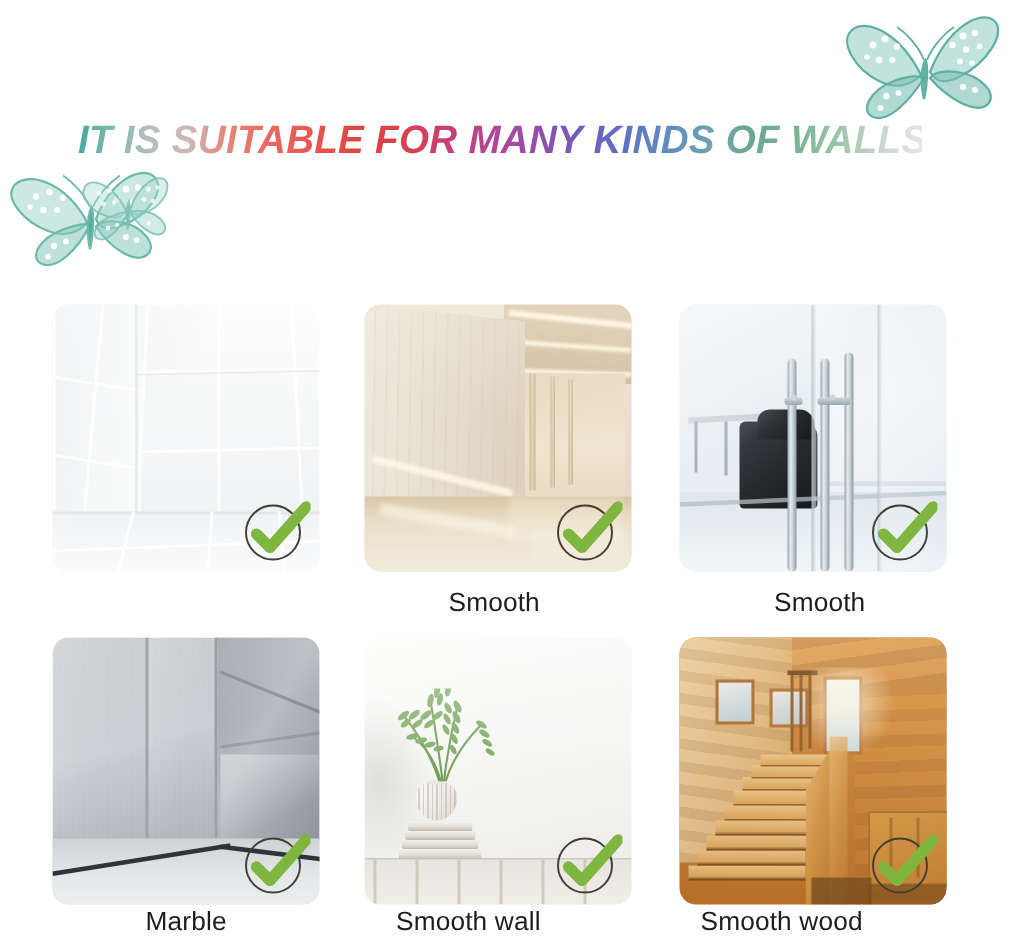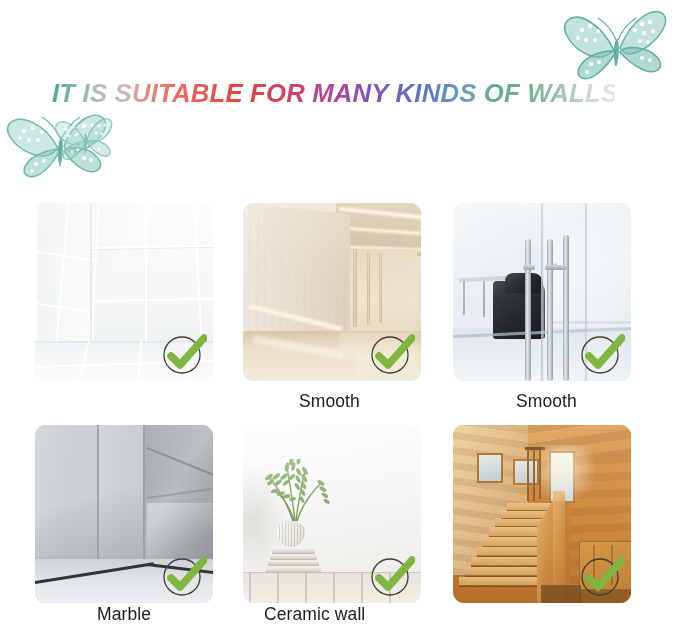--- a/index.html
+++ b/index.html
@@ -525,21 +525,21 @@
       <div style="position:absolute;left:0;top:0;width:100%;height:100%;
         background:linear-gradient(175deg,rgba(255,255,255,.45) 0%,rgba(255,255,255,0) 55%);"></div>
     </div>
     <div class="check" style="right:6px;bottom:4px;">
       <svg width="46" height="46" viewBox="0 0 46 46">
         <circle cx="21" cy="24" r="18" fill="none" stroke="#3f3f36" stroke-width="1.3"></circle>
         <path d="M10 25 L19 34 L43 7" fill="none" stroke="#7fb63f" stroke-width="7.5" stroke-linecap="round" stroke-linejoin="round"></path>
       </svg>
     </div>
   </div>
-  <div class="label" style="left:264px;top:604px;">Ceramic wall</div>
+  <div class="label" style="left:264px;top:604px;">Smooth wall</div>
 
   <div class="card wood-bg" style="left:453px;top:425px;">
     <div class="photo">
       <div class="wd-ceil"></div>
       <div class="wd-left"></div>
       <div class="wd-right"></div>
 
       <div class="wd-win" style="left:24px;top:28px;width:22px;height:26px;"></div>
       <div class="wd-win" style="left:60px;top:34px;width:22px;height:22px;opacity:.92;"></div>
       <div class="wd-winbright" style="left:96px;top:26px;width:22px;height:48px;"></div>
@@ -580,14 +580,15 @@
       <div style="position:absolute;left:0;top:0;width:100%;height:100%;
         background:linear-gradient(200deg,rgba(255,240,210,.18) 0%,rgba(120,64,16,.12) 100%);"></div>
     </div>
     <div class="check" style="right:6px;bottom:4px;">
       <svg width="46" height="46" viewBox="0 0 46 46">
         <circle cx="21" cy="24" r="18" fill="none" stroke="#3f3f36" stroke-width="1.3"></circle>
         <path d="M10 25 L19 34 L43 7" fill="none" stroke="#7fb63f" stroke-width="7.5" stroke-linecap="round" stroke-linejoin="round"></path>
       </svg>
     </div>
   </div>
+  <div class="label" style="left:467px;top:604px;">Smooth wood</div>
 
 </div>
 
 </body></html>

